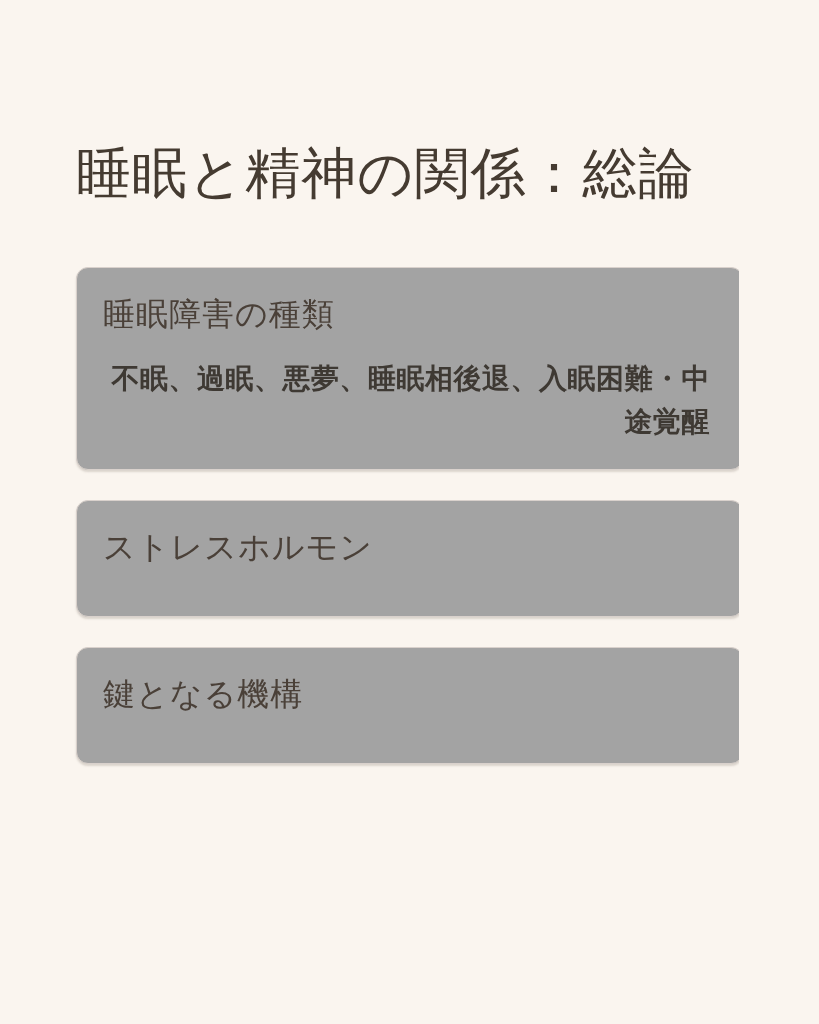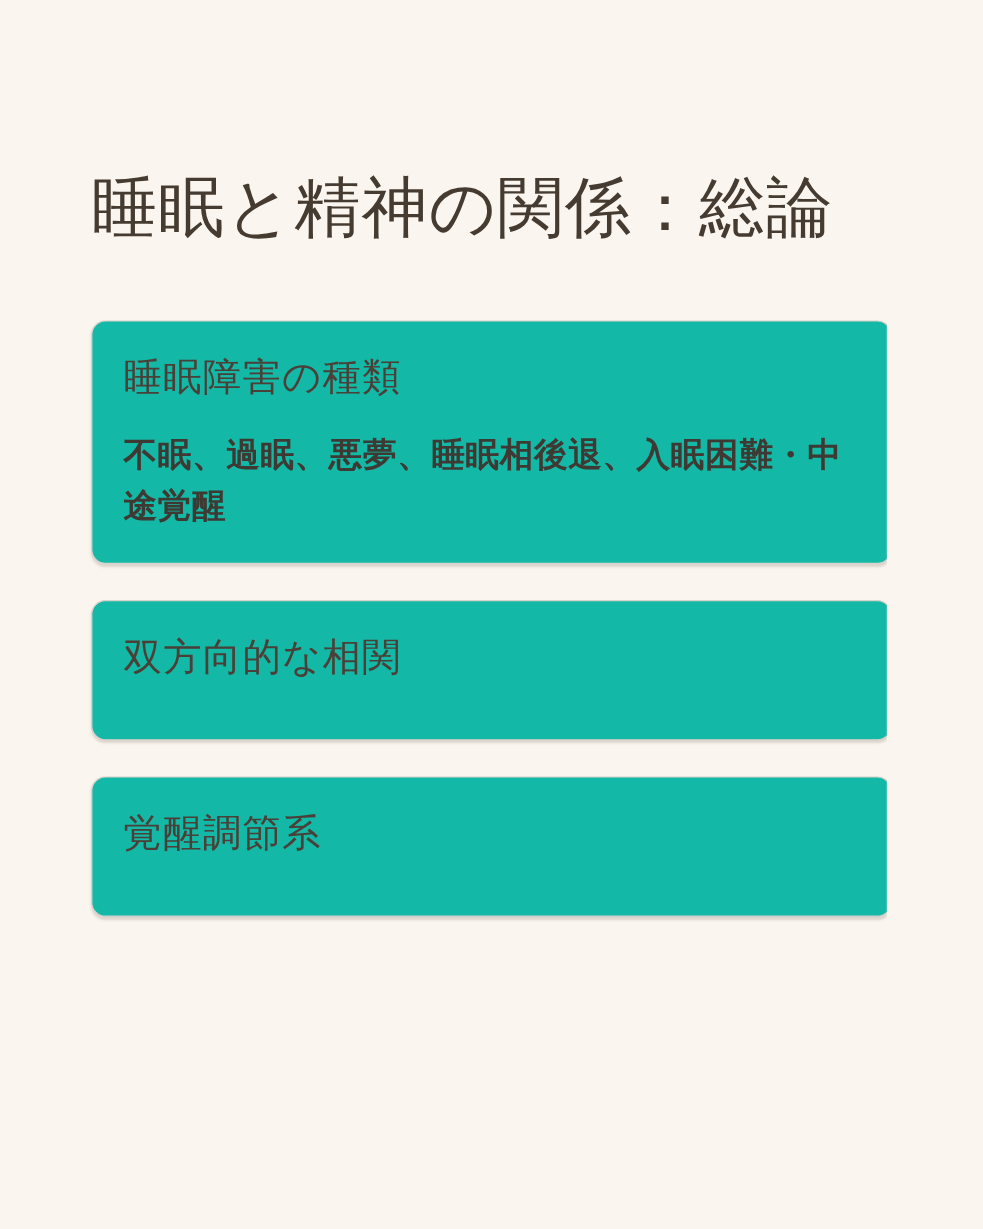--- a/index.html
+++ b/index.html
@@ -24,21 +24,21 @@
     font-size: 55px;
     font-weight: 500;
     line-height: 1.2;
     letter-spacing: 1px;
     color: #453B31;
     white-space: nowrap;
   }
   .card {
     box-sizing: border-box;
     width: 667px;
-    background: #14b8a6;
+    background: #a3a3a3;
     border: 1px solid #D9D1CC;
     border-radius: 12px;
     box-shadow: 0 2px 2px rgba(150, 140, 130, 0.3);
     padding: 24px 32px 26px 26px;
     margin-bottom: 30px;
   }
   .card-heading {
     margin: 0 0 20px 0;
     font-family: "Liberation Serif", "DejaVu Serif", serif;
     font-size: 32px;
@@ -48,35 +48,36 @@
     color: #4A4038;
   }
   .card-body {
     margin: 0;
     font-family: "Liberation Sans", "DejaVu Sans", sans-serif;
     font-size: 28px;
     font-weight: 700;
     line-height: 1.54;
     letter-spacing: 0.5px;
     color: #3E3933;
+    text-align: right;
   }
 </style>
 </head>
 <body>
 
 <div class="page">
 
   <h1 class="page-title">睡眠と精神の関係：総論</h1>
 
   <section class="card">
     <h2 class="card-heading">睡眠障害の種類</h2>
     <p class="card-body">不眠、過眠、悪夢、睡眠相後退、入眠困難・中途覚醒</p>
   </section>
 
   <section class="card">
-    <h2 class="card-heading">双方向的な相関</h2>
+    <h2 class="card-heading">ストレスホルモン</h2>
   </section>
 
   <section class="card">
-    <h2 class="card-heading">覚醒調節系</h2>
+    <h2 class="card-heading">鍵となる機構</h2>
   </section>
 
 </div>
 
 </body></html>

